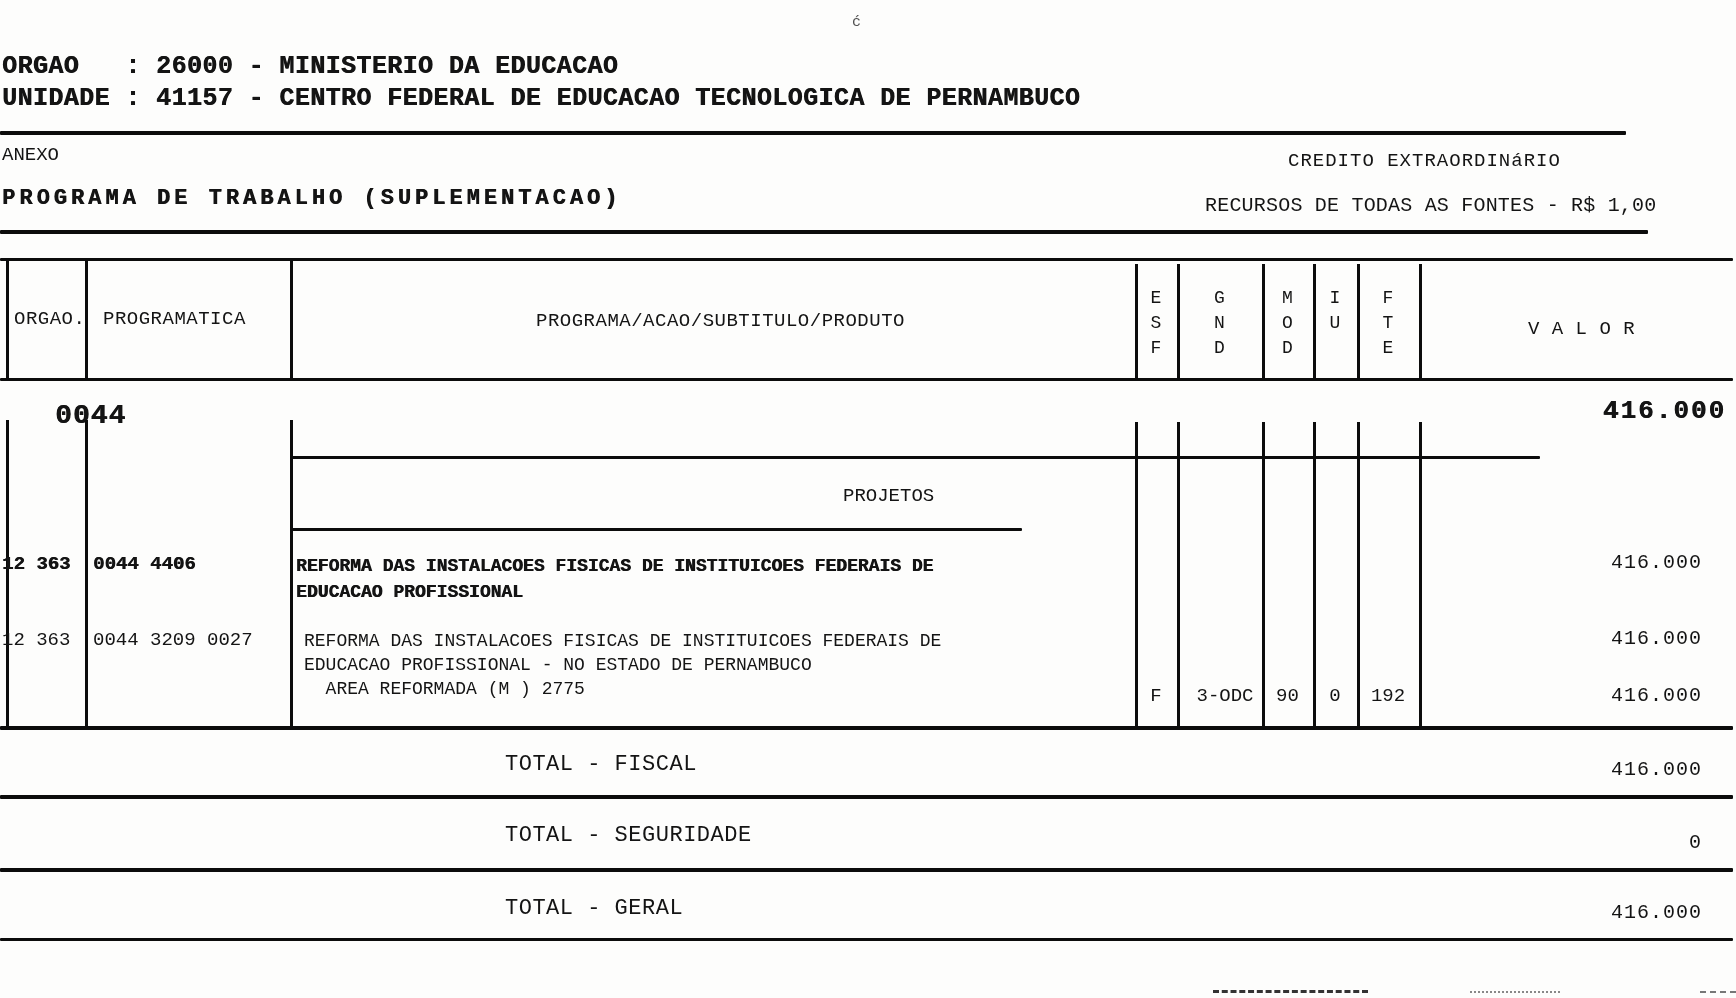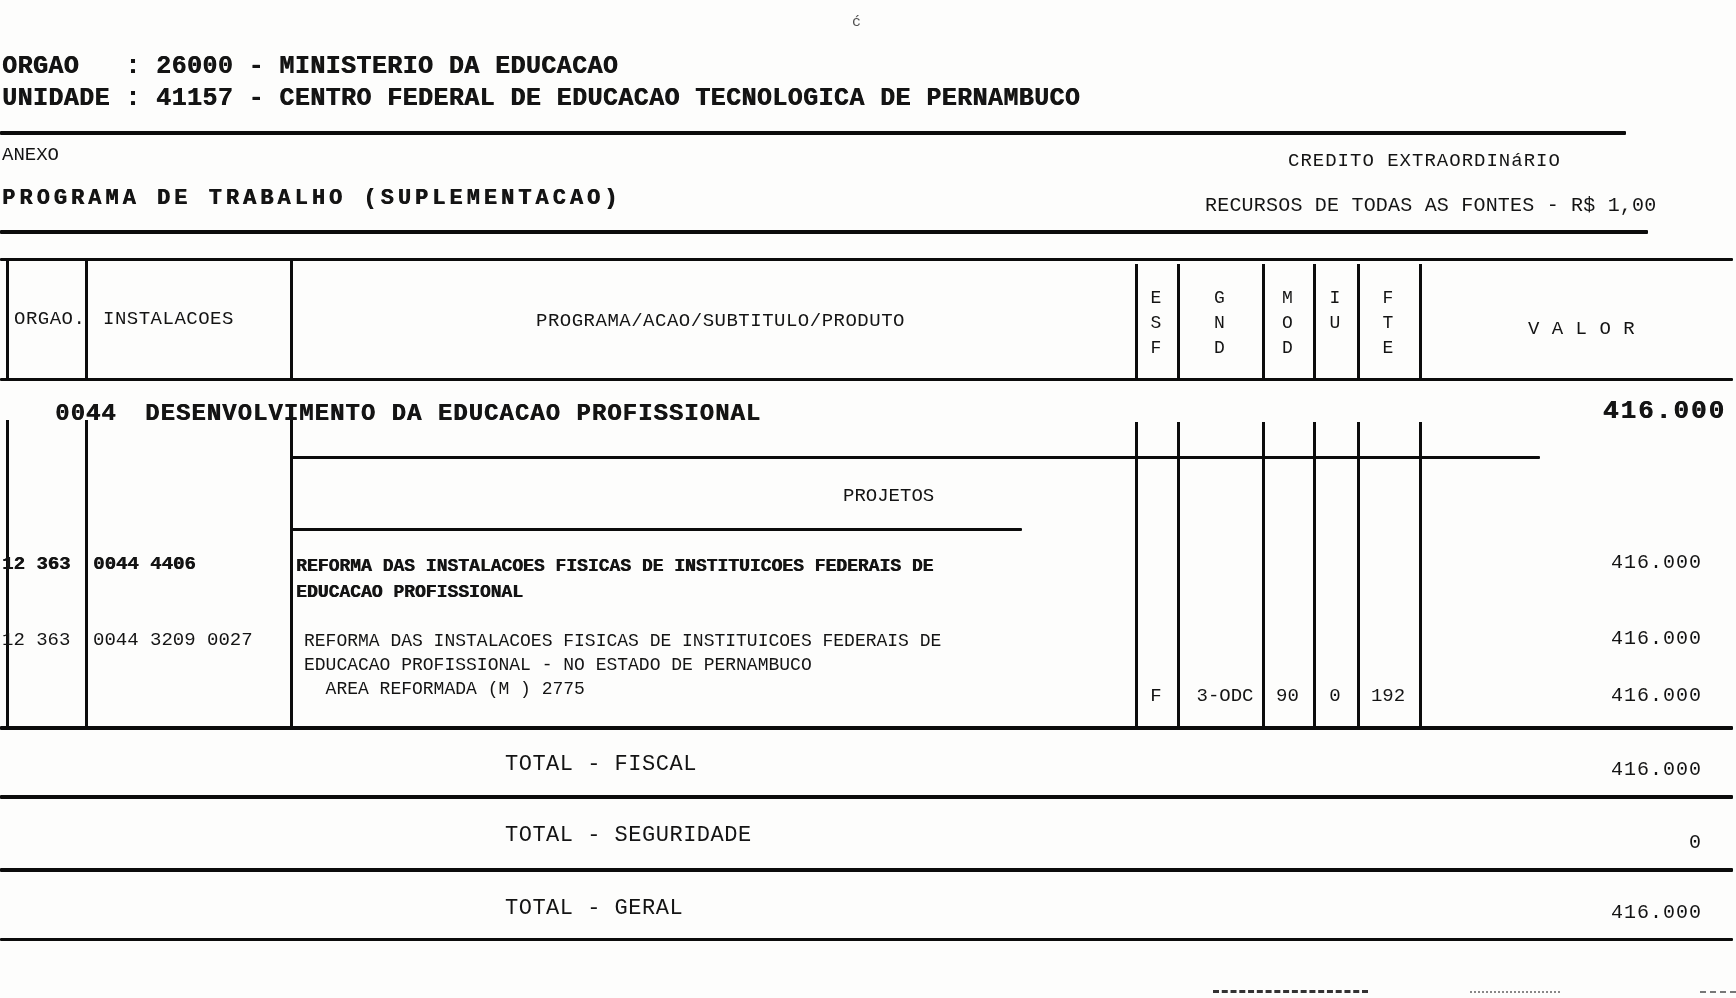--- a/index.html
+++ b/index.html
@@ -12,21 +12,21 @@
   .b{font-weight:700;text-shadow:.6px 0 0 #141414;}
   .hline{position:absolute;background:#0c0c0c;border-radius:1px;}
   .vline{position:absolute;background:#0c0c0c;width:3px;}
   .hdr-lines{font-size:25px;letter-spacing:.4px;}
   .small{font-size:19px;text-align:center;}
   .title{font-size:22px;letter-spacing:4px;}
   .recursos{font-size:20px;letter-spacing:.2px;}
   .colhead{font-size:19px;letter-spacing:.5px;}
   .stack{position:absolute;text-align:center;white-space:pre;font-size:18px;line-height:25px;}
   .cellbox{position:absolute;text-align:center;white-space:pre;font-size:19px;}
-  .group{font-size:24px;letter-spacing:1px;}
+  .group{font-size:28px;letter-spacing:1px;}
   .rowcode{font-size:19px;}
   .rowtext{font-size:18px;line-height:26px;}
   .rowtext2{font-size:18px;line-height:24px;}
   .num{position:absolute;text-align:right;font-size:20px;letter-spacing:1px;}
   .numbig{position:absolute;text-align:right;font-size:26px;letter-spacing:2px;}
   .total{font-size:22px;letter-spacing:.5px;}
   .stray{font-size:15px;opacity:.75;}
   .dashseg{position:absolute;height:0;}
 </style>
 </head>
@@ -56,40 +56,39 @@
   <div class="vline" style="left:85px;top:258px;height:123px;"></div>
   <div class="vline" style="left:290px;top:258px;height:123px;"></div>
   <div class="vline" style="left:1135px;top:264px;height:117px;"></div>
   <div class="vline" style="left:1177px;top:264px;height:117px;"></div>
   <div class="vline" style="left:1262px;top:264px;height:117px;"></div>
   <div class="vline" style="left:1313px;top:264px;height:117px;"></div>
   <div class="vline" style="left:1357px;top:264px;height:117px;"></div>
   <div class="vline" style="left:1419px;top:264px;height:117px;"></div>
 
   <div class="txt colhead" style="left:14px;top:308px;">ORGAO.</div>
-  <div class="txt colhead" style="left:103px;top:308px;">INSTALACOES</div>
+  <div class="txt colhead" style="left:103px;top:308px;">PROGRAMATICA</div>
   <div class="txt colhead" style="left:536px;top:310px;">PROGRAMA/ACAO/SUBTITULO/PRODUTO</div>
   <div class="stack" style="left:1135px;top:286px;width:42px;">E
 S
 F</div>
   <div class="stack" style="left:1177px;top:286px;width:85px;">G
 N
 D</div>
   <div class="stack" style="left:1262px;top:286px;width:51px;">M
 O
 D</div>
   <div class="stack" style="left:1313px;top:286px;width:44px;">I
 U</div>
   <div class="stack" style="left:1357px;top:286px;width:62px;">F
 T
 E</div>
   <div class="txt colhead" style="left:1528px;top:318px;">V A L O R</div>
 
   <div class="txt group b" style="left:55px;top:400px;">0044</div>
-  <div class="txt group b" style="left:145px;top:400px;">DESENVOLVIMENTO DA EDUCACAO PROFISSIONAL</div>
   <div class="numbig b" style="left:1480px;top:396px;width:246px;">416.000</div>
 
   <div class="vline" style="left:6px;top:420px;height:308px;"></div>
   <div class="vline" style="left:85px;top:420px;height:308px;"></div>
   <div class="vline" style="left:290px;top:420px;height:308px;"></div>
   <div class="vline" style="left:1135px;top:422px;height:306px;"></div>
   <div class="vline" style="left:1177px;top:422px;height:306px;"></div>
   <div class="vline" style="left:1262px;top:422px;height:306px;"></div>
   <div class="vline" style="left:1313px;top:422px;height:306px;"></div>
   <div class="vline" style="left:1357px;top:422px;height:306px;"></div>

